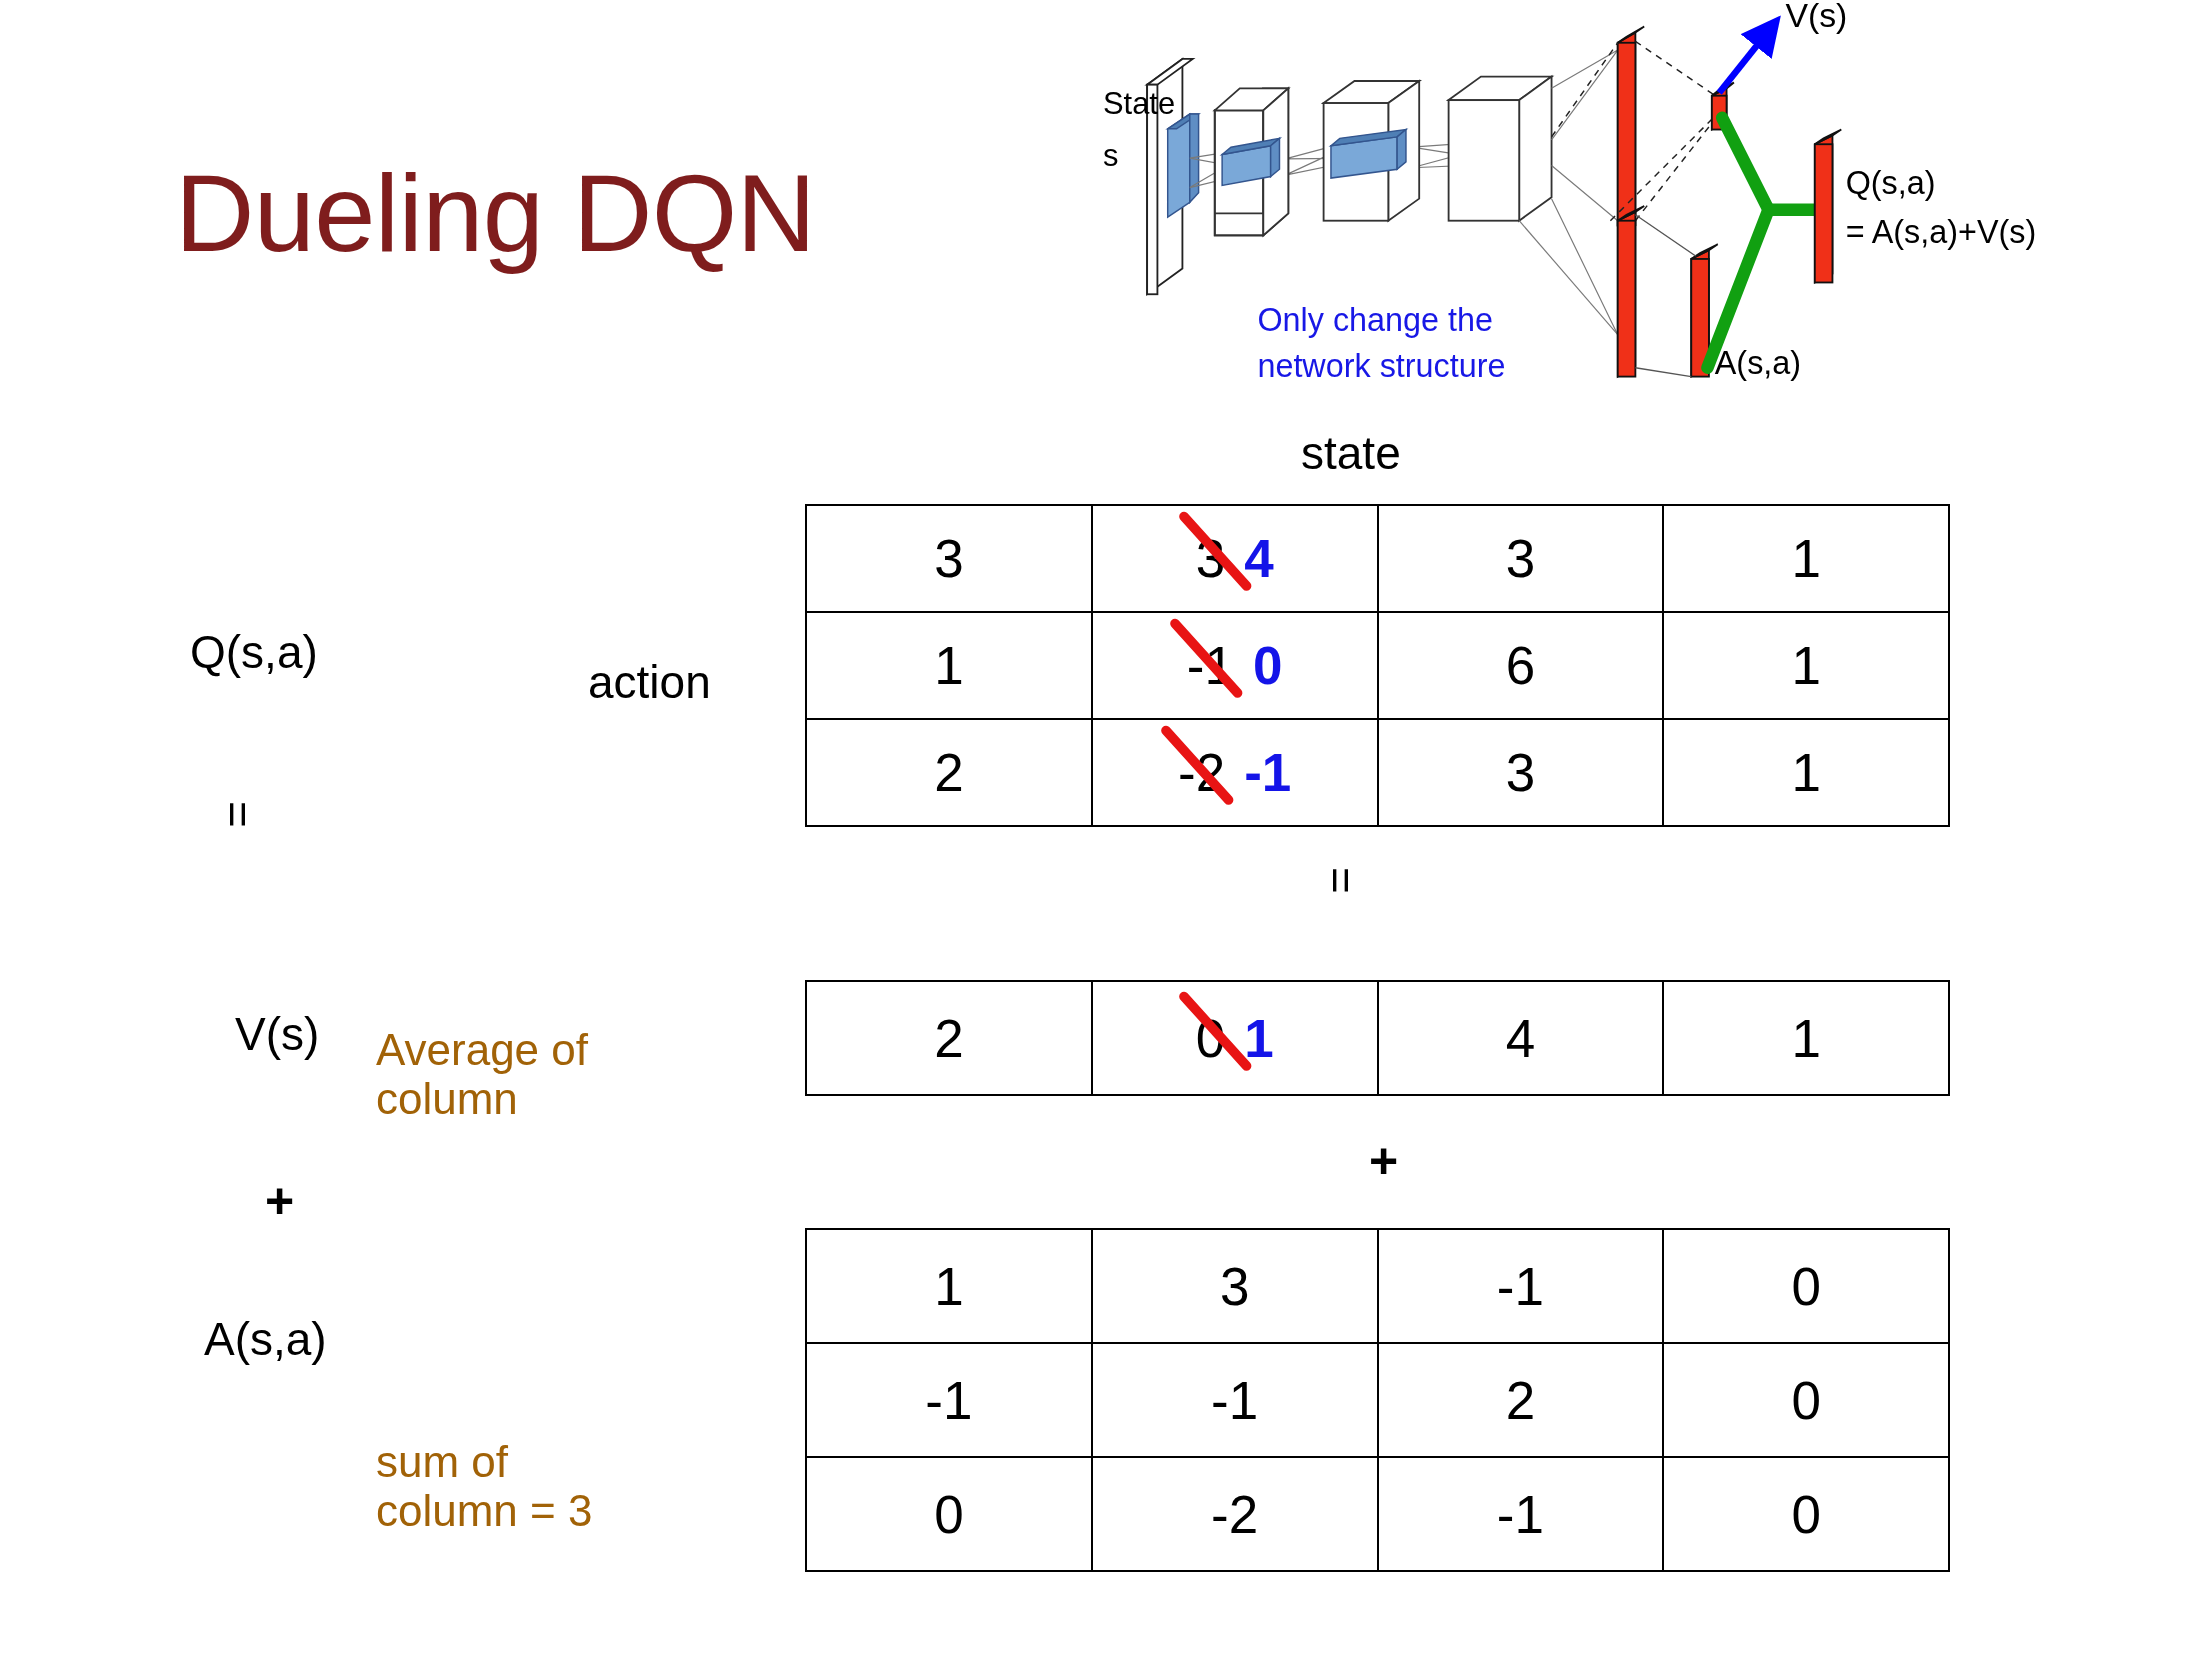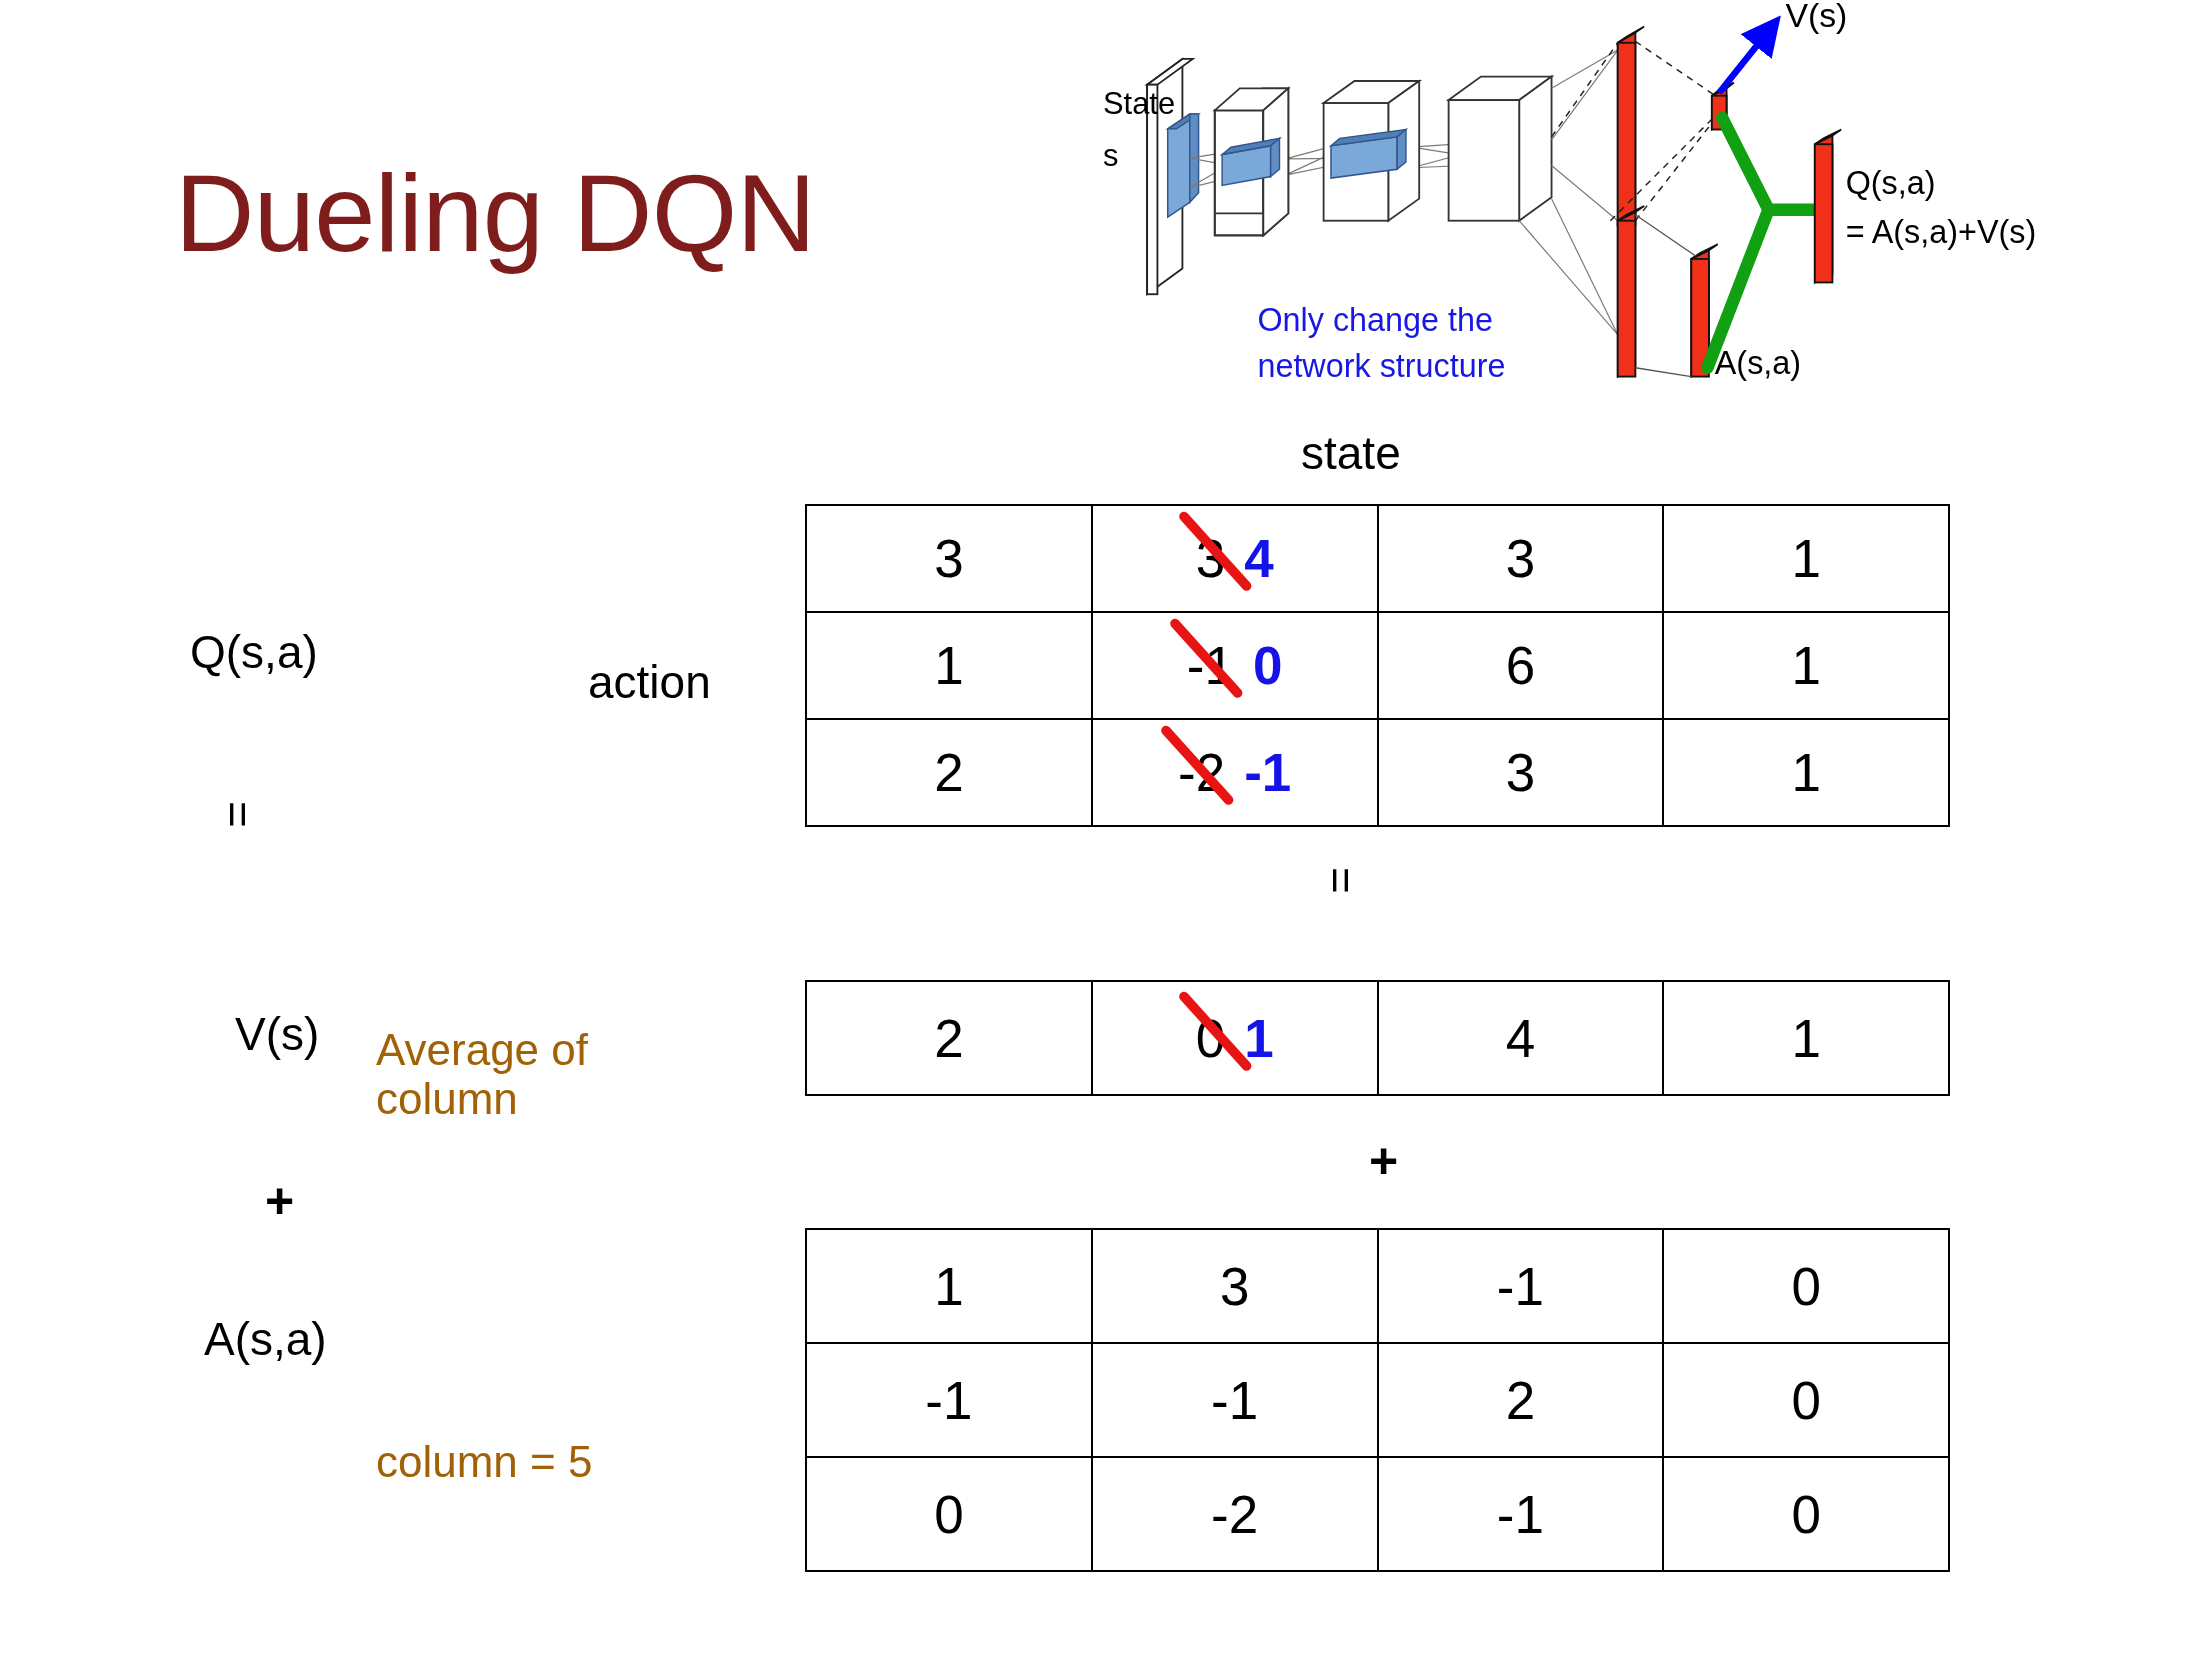--- a/index.html
+++ b/index.html
@@ -201,21 +201,22 @@
   <div>column</div>
 </div>
 
 <div class="abs lbl" id="label-plus1">+</div>
 
 <div class="abs lbl" id="label-plus2">+</div>
 
 <div class="abs lbl" id="label-a">A(s,a)</div>
 
 <div class="abs lbl-blue" id="label-sum">
-  <div>column = 5</div>
+  <div>sum of</div>
+  <div>column = 3</div>
 </div>
 
 <table class="grid" id="table-q">
     <tbody>
       <tr>
         <td>3</td>
         <td><span class="edited">
             <span class="old-val">3<svg class="strike" viewBox="0 0 100 100" aria-hidden="true">
                 <line x1="8" y1="12" x2="80" y2="92" stroke="#E81414" stroke-width="11" stroke-linecap="round"></line>
               </svg></span>

